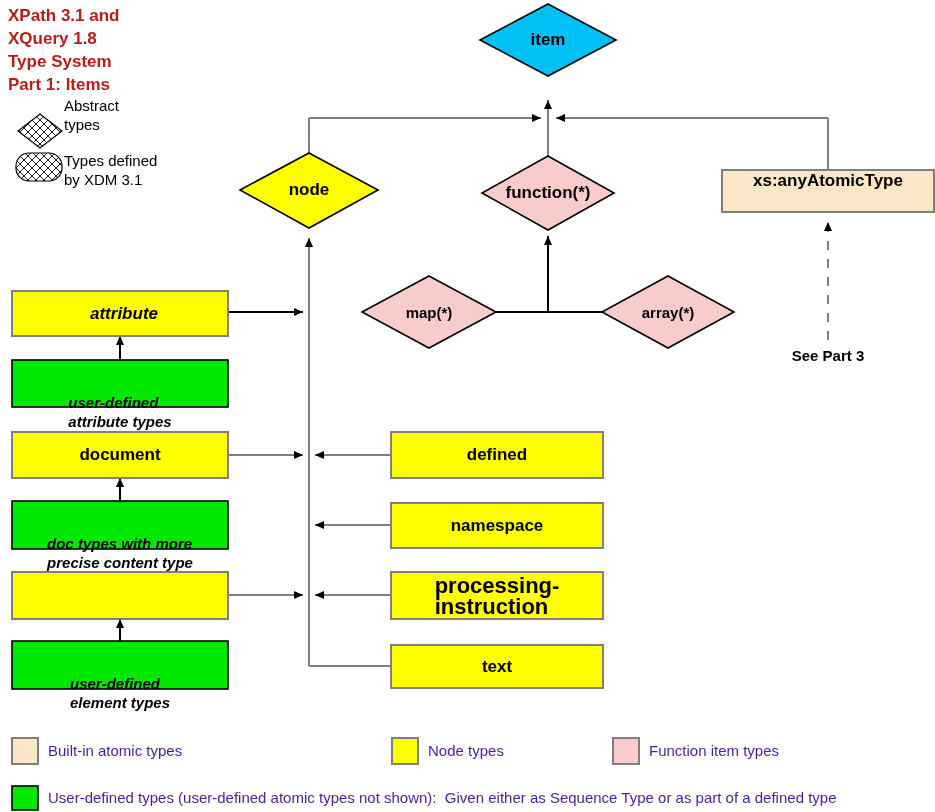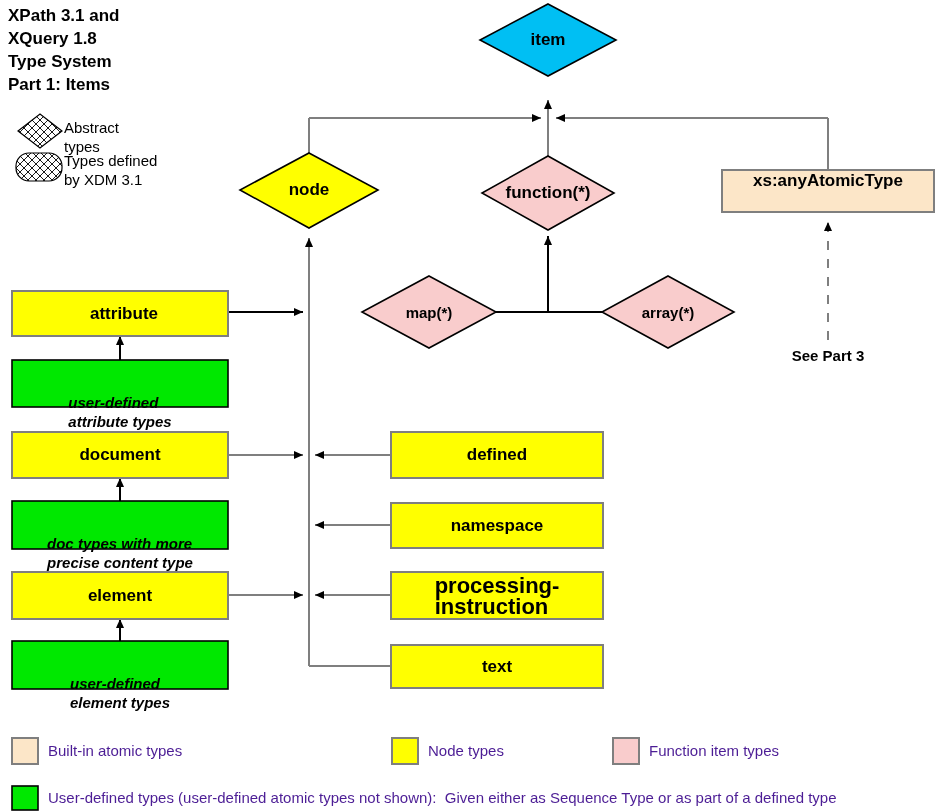--- a/index.html
+++ b/index.html
@@ -27,31 +27,31 @@
     height: 812px;
     overflow: visible;
   }
   .title-block {
     position: absolute;
     left: 8px;
     top: 4px;
     font-size: 17px;
     font-weight: bold;
     line-height: 23px;
-    color: #000000;
+    color: #b91c1c;
     white-space: pre;
   }
   .legend-key {
     position: absolute;
     font-size: 15px;
     color: #000000;
     line-height: 19px;
     white-space: pre;
   }
-  .legend-key-abstract { left: 64px; top: 118px; }
+  .legend-key-abstract { left: 64px; top: 96px; }
   .legend-key-xdm { left: 64px; top: 151px; }
 
   .node-label {
     position: absolute;
     display: flex;
     align-items: center;
     justify-content: center;
     text-align: left;
     color: #000000;
     pointer-events: none;
@@ -163,27 +163,26 @@
   <div class="legend-key legend-key-xdm" style="white-space: pre;">Types defined
 by XDM 3.1</div>
 
   <div class="node-label lbl-diamond" style="left:480px; top:20px; width:136px; height:40px;">item</div>
   <div class="node-label lbl-diamond" style="left:240px; top:170px; width:138px; height:40px;">node</div>
   <div class="node-label lbl-diamond" style="left:482px; top:173px; width:132px; height:40px;">function(*)</div>
   <div class="node-label lbl-box" style="left:722px; top:160px; width:212px; height:42px;">xs:anyAtomicType</div>
   <div class="node-label lbl-diamond" style="left:372px; top:292px; width:114px; height:40px; font-size:15px;">map(*)</div>
   <div class="node-label lbl-diamond" style="left:612px; top:292px; width:112px; height:40px; font-size:15px;">array(*)</div>
 
-  <div class="node-label lbl-box" style="left:12px; top:291px; width:224px; height:45px;">attribute</div>
+  <div class="node-label lbl-box" style="left:12px; top:291px; width:224px; height:45px;font-style:italic;">attribute</div>
   <div class="node-label lbl-green" style="left: 12px; top: 360px; width: 216px; height: 47px; white-space: pre;">user-defined
 attribute types</div>
   <div class="node-label lbl-box" style="left:12px; top:432px; width:216px; height:46px;">document</div>
   <div class="node-label lbl-green" style="left: 12px; top: 501px; width: 216px; height: 48px; white-space: pre;">doc types with more
 precise content type</div>
-  <div class="node-label lbl-box" style="left:12px; top:572px; width:216px; height:47px;">element</div>
   <div class="node-label lbl-green" style="left: 12px; top: 641px; width: 216px; height: 48px; white-space: pre;">user-defined
 element types</div>
 
   <div class="node-label lbl-box" style="left:391px; top:432px; width:212px; height:46px;">defined</div>
   <div class="node-label lbl-box" style="left:391px; top:503px; width:212px; height:45px;">namespace</div>
   <div class="node-label lbl-pi" style="left: 391px; top: 572px; width: 212px; height: 47px; white-space: pre;">processing-
 instruction</div>
   <div class="node-label lbl-box" style="left:391px; top:645px; width:212px; height:43px;">text</div>
 
   <div class="node-label lbl-note" style="left:758px; top:344px; width:140px; height:22px;">See Part 3</div>

